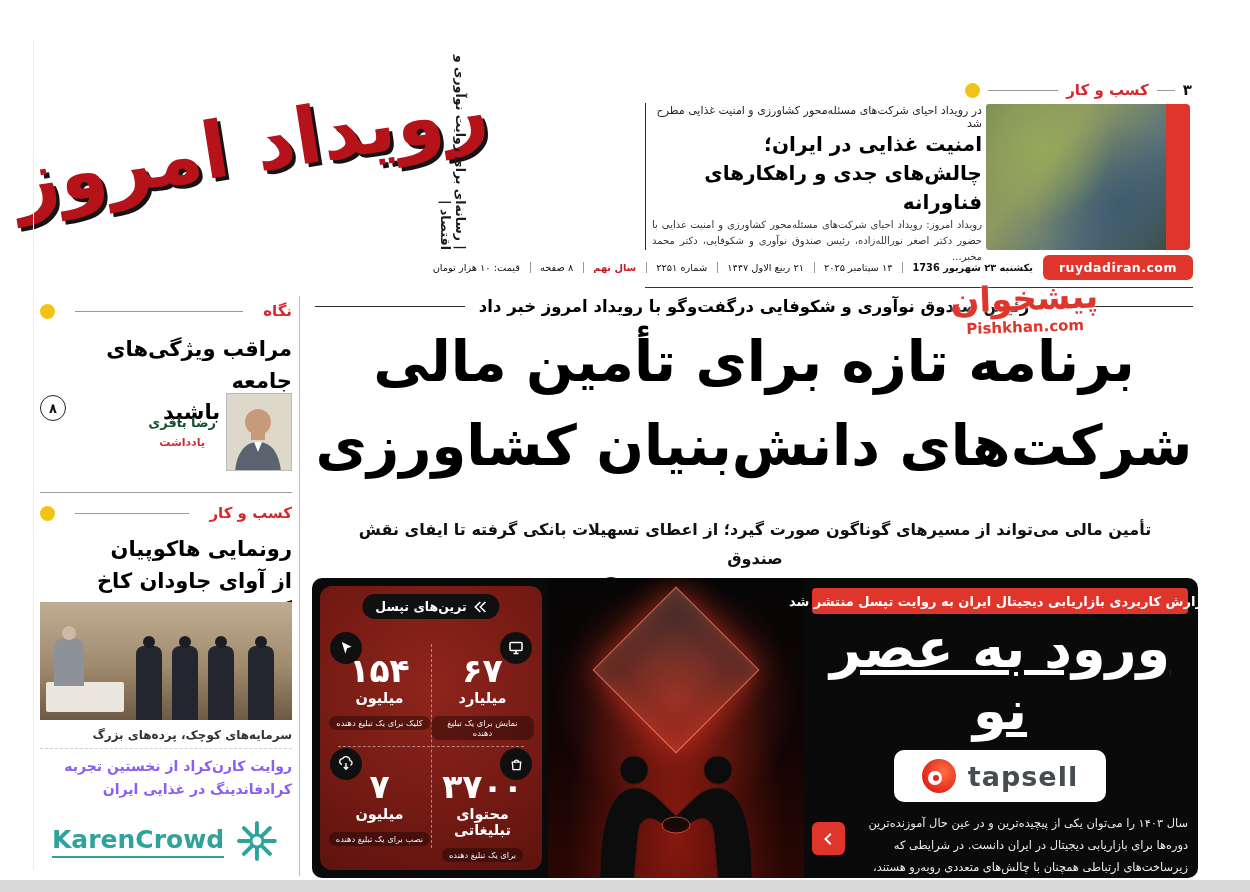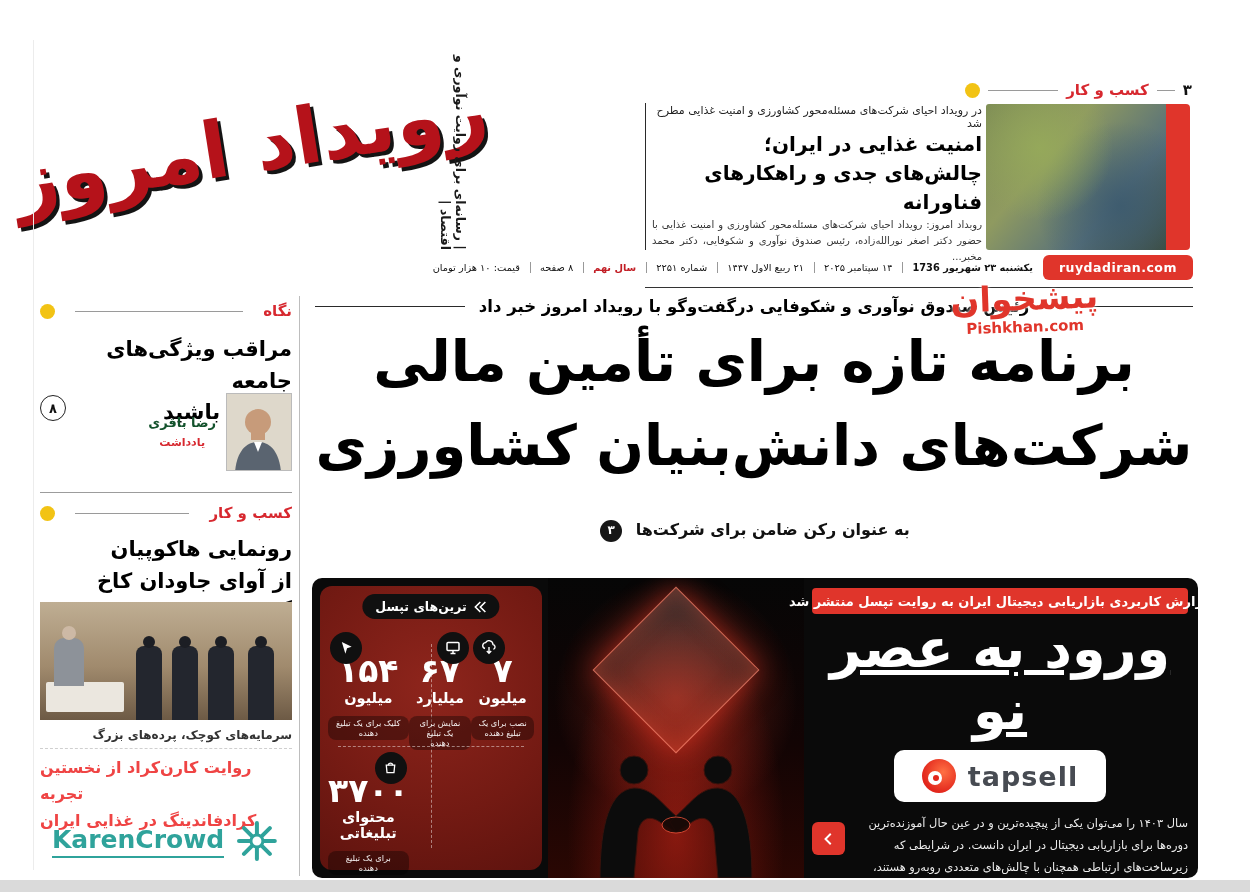--- a/index.html
+++ b/index.html
@@ -100,21 +100,21 @@
     left:40px; top:602px; width:252px; height:118px; position:absolute; overflow:hidden;
     background:linear-gradient(180deg,#bfae93 0%, #a08a6d 55%, #6d5a45 100%);
   }
   .mann { position:absolute; bottom:0; width:26px; height:74px; background:#23262e; border-radius:8px 8px 0 0; }
   .mann::before { content:''; position:absolute; top:-10px; left:7px; width:12px; height:12px; border-radius:50%; background:#1c1e24; }
   .ph-table { position:absolute; left:6px; bottom:8px; width:78px; height:30px; background:#ebe7df; border-radius:2px; }
   .ph-person { position:absolute; left:14px; bottom:34px; width:30px; height:48px; background:#8d9299; border-radius:10px 10px 0 0; }
   .ph-person::before { content:''; position:absolute; top:-12px; left:8px; width:14px; height:14px; border-radius:50%; background:#cdb9a5; }
 
   .karen-kicker { left:40px; top:728px; width:252px; text-align:right; font-size:12px; font-weight:700; color:#333; }
-  .karen-title { left:40px; top:748px; width:252px; text-align:left; font-size:16px; font-weight:900; color:#ef4444; line-height:1.65; border-top:1px dashed #cfcfcf; padding-top:6px; }
+  .karen-title { left:40px; top:748px; width:252px; text-align:right; font-size:14px; font-weight:900; color:#8b5cf6; line-height:1.65; border-top:1px dashed #cfcfcf; padding-top:6px; }
   .karen-logo { left:52px; top:812px; width:228px; height:58px; display:flex; align-items:center; justify-content:center; gap:10px; }
   .karen-text { font-size:25px; font-weight:800; color:#2fa39b; direction:ltr; border-bottom:2px solid #2fa39b; padding-bottom:2px; }
 
   
   .lead-kicker { left:315px; top:297px; width:878px; display:flex; align-items:center; gap:14px; }
   .lead-kicker .rule { flex:1; border-top:1.5px solid #2a2a2a; }
   .lead-kicker-text { font-size:16.5px; font-weight:900; color:#000; white-space:nowrap; }
   .lead-title { left:315px; width:878px; text-align:center; font-size:56px; font-weight:900; color:#000; line-height:1.0; letter-spacing:-1px; }
   .lead-deck { left:355px; top:516px; width:800px; text-align:center; font-size:16px; font-weight:700; color:#111; line-height:1.8; }
   .num-circle {
@@ -129,21 +129,21 @@
     position:absolute; left:8px; top:8px; width:222px; height:284px; border-radius:12px;
     background:radial-gradient(circle at 50% 35%, #8e251c 0%, #731a13 60%, #5e130e 100%);
   }
   .stats-pill {
     position:absolute; left:50%; top:8px; transform:translateX(-50%);
     background:#101010; color:#fff; border-radius:16px; padding:5px 13px;
     font-size:12.5px; font-weight:800; display:flex; align-items:center; gap:6px; white-space:nowrap;
   }
   .stats-grid {
     position:absolute; left:8px; right:8px; top:44px; bottom:8px;
-    display:grid; grid-template-columns:1fr 1fr 1fr; grid-template-rows:1fr 1fr; direction:ltr;
+    display:grid; grid-template-columns:1fr 1fr; grid-template-rows:1fr 1fr; direction:ltr;
   }
   .stats-grid::before { content:''; position:absolute; left:50%; top:6%; bottom:6%; border-left:1px dashed rgba(255,255,255,.45); }
   .stats-grid::after  { content:''; position:absolute; top:50%; left:5%; right:5%; border-top:1px dashed rgba(255,255,255,.45); }
   .stat { position:relative; direction:rtl; text-align:center; padding-top:24px; }
   .stat-icon {
     position:absolute; top:2px; width:32px; height:32px; border-radius:50%;
     background:#101010; display:flex; align-items:center; justify-content:center;
   }
   .icon-left  { left:2px; }
   .icon-right { right:2px; }
@@ -313,20 +313,21 @@
   </div>
 
   <div class="abs lead-kicker">
     <span class="rule"></span>
     <span class="lead-kicker-text">رئیس صندوق نوآوری و شکوفایی درگفت‌وگو با رویداد امروز خبر داد</span>
     <span class="rule"></span>
   </div>
   <div class="abs lead-title" style="top:334px;">برنامه تازه برای تأمین مالی</div>
   <div class="abs lead-title" style="top:418px;">شرکت‌های دانش‌بنیان کشاورزی</div>
   <div class="abs lead-deck">
+    <span style="display:block;">تأمین مالی می‌تواند از مسیرهای گوناگون صورت گیرد؛ از اعطای تسهیلات بانکی گرفته تا ایفای نقش صندوق</span>
     <span style="display:block;">
       <span>به عنوان رکن ضامن برای شرکت‌ها</span>
       <span class="num-circle">۳</span>
     </span>
   </div>
 
   <div class="abs tapsell-box">
 
     <div class="stats">
       <div class="stats-pill">

